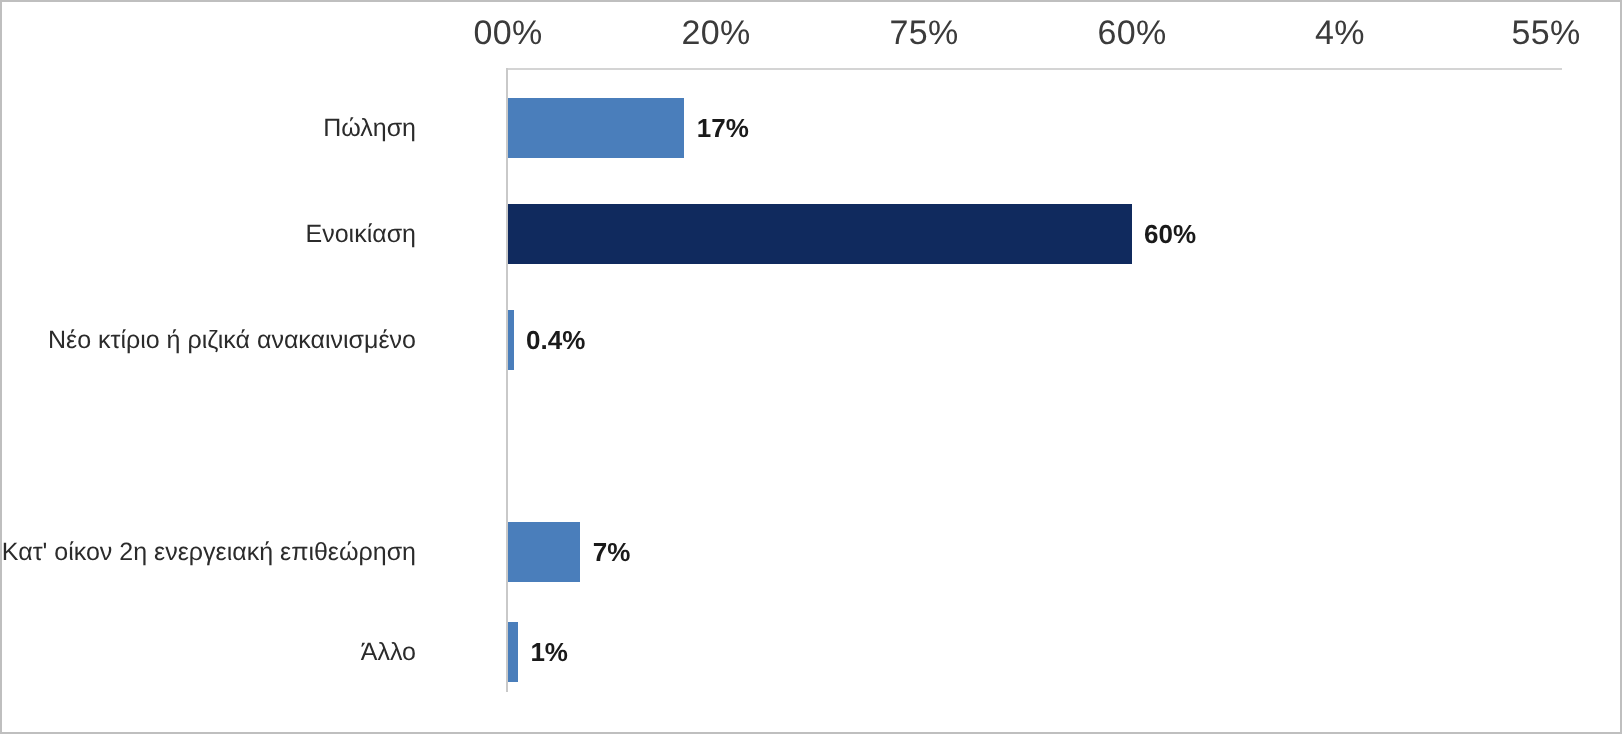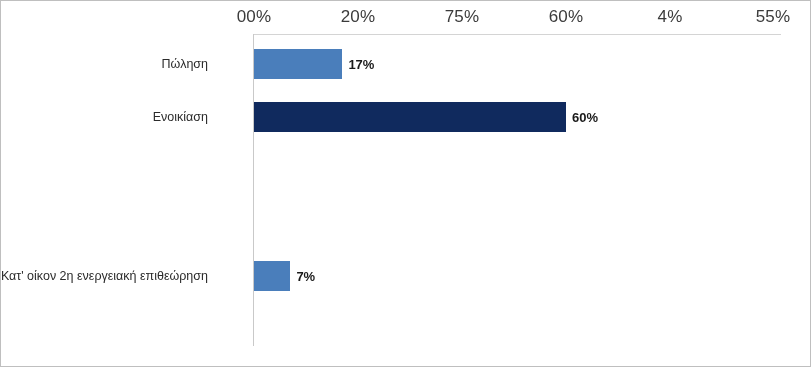--- a/index.html
+++ b/index.html
@@ -113,22 +113,32 @@
     <div class="bar" style="width: 88.4px; background: rgb(74, 126, 187);"></div>
     <span class="bar-value" style="left: 347.4px;">17%</span>
   </div>
 
   <div class="row" style="top:101px;">
     <span class="cat-label">Ενοικίαση</span>
     <div class="bar" style="width: 312px; background: rgb(16, 42, 94);"></div>
     <span class="bar-value" style="left: 571px;">60%</span>
   </div>
 
+  <div class="row" style="top:154px;">
+    <span class="cat-label">Νέο κτίριο ή ριζικά ανακαινισμένο</span>
+    <div class="bar" style="width: 3px; background: rgb(74, 126, 187);"></div>
+    <span class="bar-value" style="left: 262px;">0.4%</span>
+  </div>
 
 
   <div class="row" style="top:260px;">
     <span class="cat-label">Κατ' οίκον 2η ενεργειακή επιθεώρηση</span>
     <div class="bar" style="width: 36.4px; background: rgb(74, 126, 187);"></div>
     <span class="bar-value" style="left: 295.4px;">7%</span>
   </div>
 
+  <div class="row" style="top:310px;">
+    <span class="cat-label">Άλλο</span>
+    <div class="bar" style="width: 5.2px; background: rgb(74, 126, 187);"></div>
+    <span class="bar-value" style="left: 264.2px;">1%</span>
+  </div>
 
 </div>
 
 </body></html>

